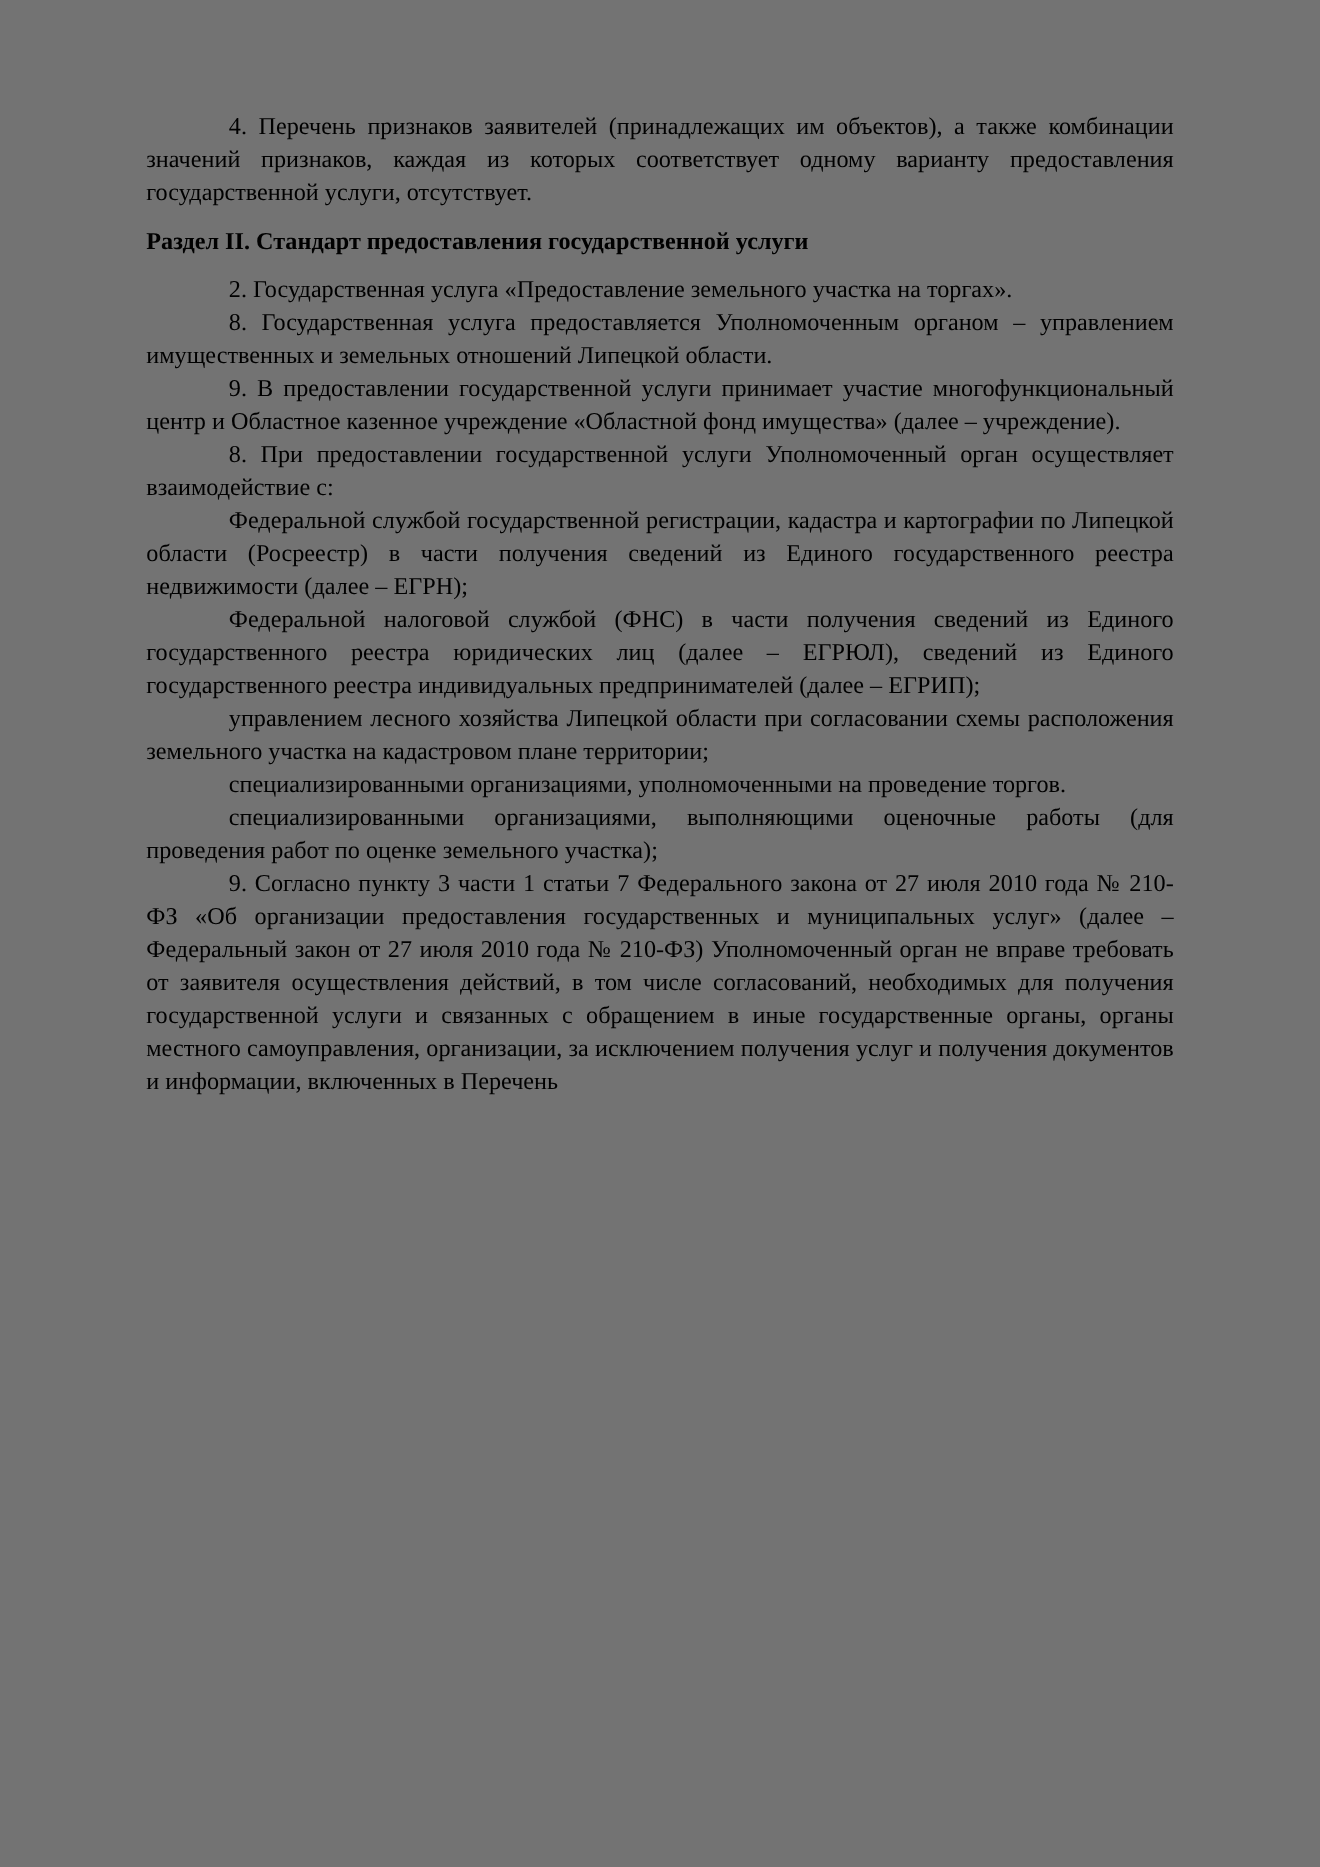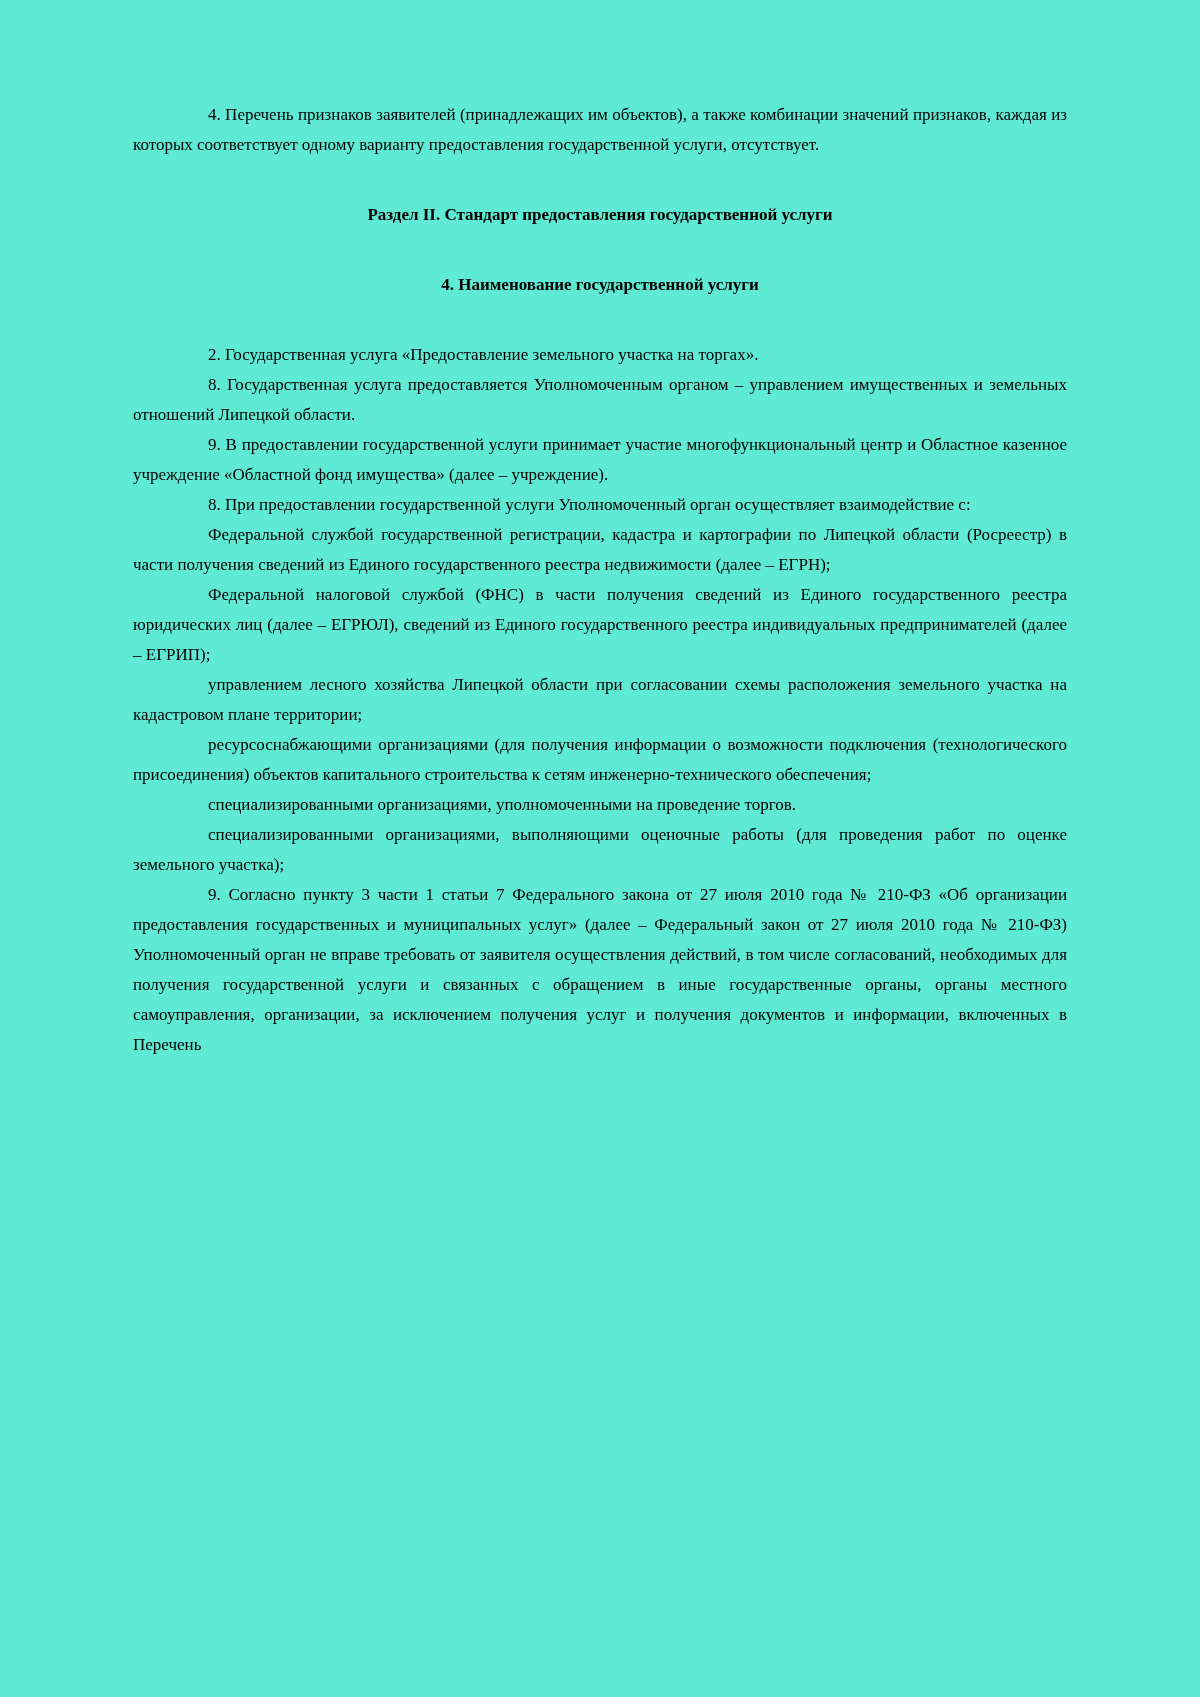--- a/index.html
+++ b/index.html
@@ -5,51 +5,49 @@
   html, body {
     margin: 0;
     padding: 0;
     background: #ffffff;
   }
   .page {
     position: relative;
     width: 1200px;
     height: 1697px;
     box-sizing: border-box;
-    background: #5eead4;
+    background: #737373;
     padding: 100px 133px 40px 133px;
     overflow: hidden;
     font-family: "Liberation Serif", "DejaVu Serif", serif;
-    font-size: 17px;
+    font-size: 22px;
     line-height: 30px;
     color: #000000;
   }
   .para {
     margin: 0;
     text-indent: 75px;
     text-align: justify;
   }
   .heading {
-    margin: 40px 0;
+    margin: 14px 0;
     font-weight: bold;
-    text-align: center;
+    text-align: left;
     text-indent: 0;
   }
 </style>
 </head>
 <body>
 
 <div class="page">
   <p class="para">4. Перечень признаков заявителей (принадлежащих им объектов), а также комбинации значений признаков, каждая из которых соответствует одному варианту предоставления государственной услуги, отсутствует.</p>
   <p class="heading">Раздел II. Стандарт предоставления государственной услуги</p>
-  <p class="heading">4. Наименование государственной услуги</p>
   <p class="para">2. Государственная услуга «Предоставление земельного участка на торгах».</p>
   <p class="para">8. Государственная услуга предоставляется Уполномоченным органом – управлением имущественных и земельных отношений Липецкой области.</p>
   <p class="para">9. В предоставлении государственной услуги принимает участие многофункциональный центр и Областное казенное учреждение «Областной фонд имущества» (далее – учреждение).</p>
   <p class="para">8. При предоставлении государственной услуги Уполномоченный орган осуществляет взаимодействие с:</p>
   <p class="para">Федеральной службой государственной регистрации, кадастра и картографии по Липецкой области (Росреестр) в части получения сведений из Единого государственного реестра недвижимости (далее – ЕГРН);</p>
   <p class="para">Федеральной налоговой службой (ФНС) в части получения сведений из Единого государственного реестра юридических лиц (далее – ЕГРЮЛ), сведений из Единого государственного реестра индивидуальных предпринимателей (далее – ЕГРИП);</p>
   <p class="para">управлением лесного хозяйства Липецкой области при согласовании схемы расположения земельного участка на кадастровом плане территории;</p>
-  <p class="para">ресурсоснабжающими организациями (для получения информации о возможности подключения (технологического присоединения) объектов капитального строительства к сетям инженерно-технического обеспечения;</p>
   <p class="para">специализированными организациями, уполномоченными на проведение торгов.</p>
   <p class="para">специализированными организациями, выполняющими оценочные работы (для проведения работ по оценке земельного участка);</p>
   <p class="para">9. Согласно пункту 3 части 1 статьи 7 Федерального закона от 27 июля 2010 года № 210-ФЗ «Об организации предоставления государственных и муниципальных услуг» (далее – Федеральный закон от 27 июля 2010 года № 210-ФЗ) Уполномоченный орган не вправе требовать от заявителя осуществления действий, в том числе согласований, необходимых для получения государственной услуги и связанных с обращением в иные государственные органы, органы местного самоуправления, организации, за исключением получения услуг и получения документов и информации, включенных в Перечень</p>
 </div>
 
 </body></html>

